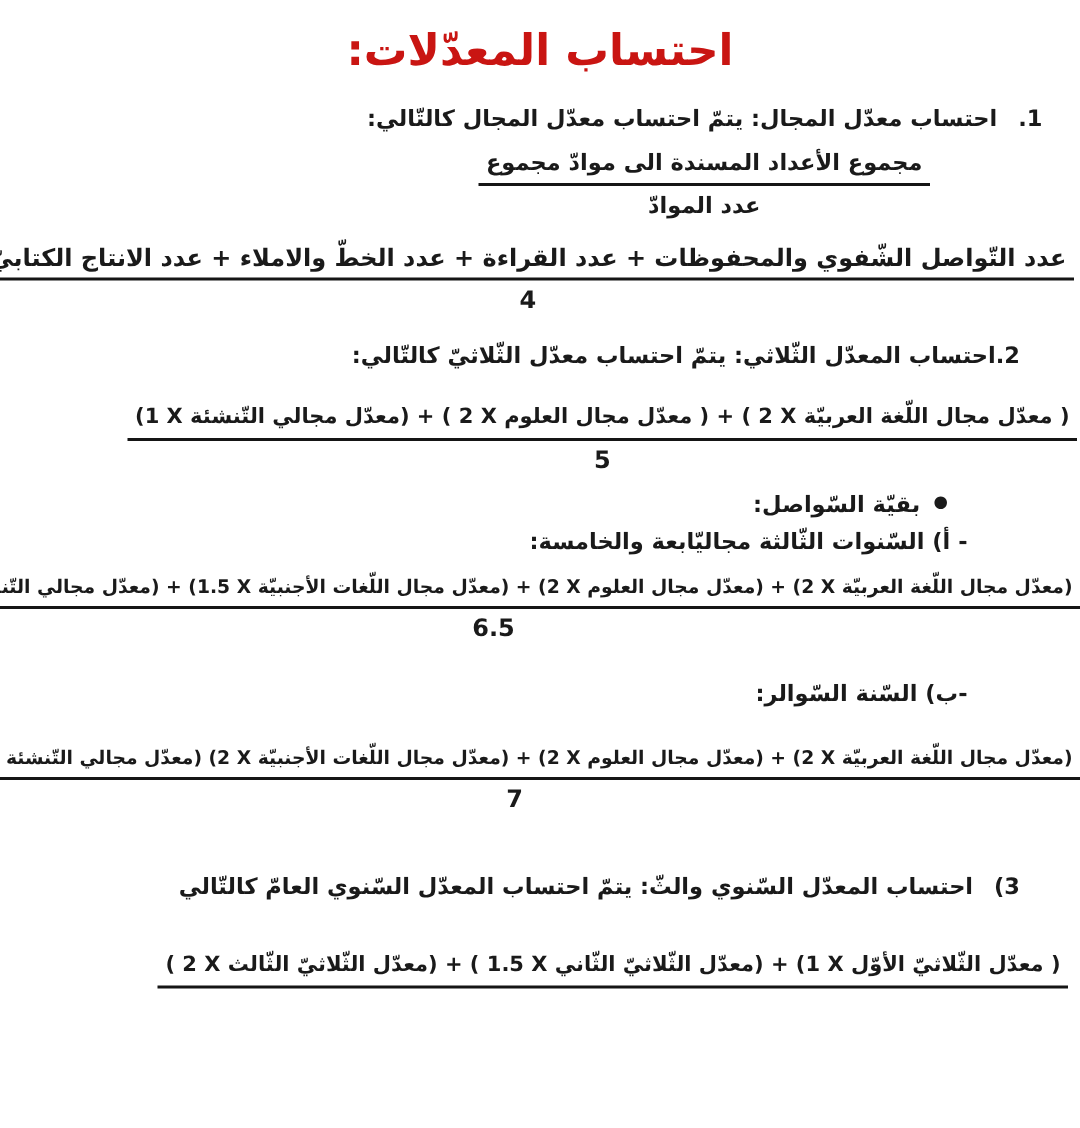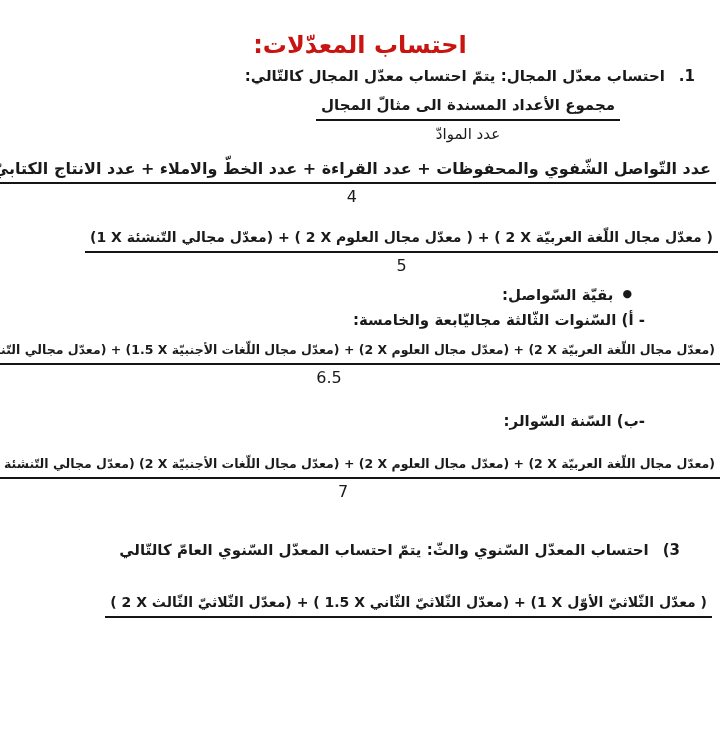--- a/index.html
+++ b/index.html
@@ -11,35 +11,35 @@
     overflow:hidden;
   }
   .page {
     width:720px; height:752px;
     padding-top:6px;
     direction:rtl;
     position:relative;
   }
   .title {
     text-align:center;
-    font-size:24px;
+    font-size:29px;
     line-height:38px;
     font-weight:700;
-    margin-top:20px;
+    margin-top:8px;
     letter-spacing:0;
   }
   .row {
     font-size:15px;
     font-weight:700;
     line-height:22px;
     white-space:nowrap;
   }
   .num-label { display:inline-block; }
   .gap-after { margin-left:14px; }
-  .item1 { margin-top:1px; margin-right:25px; }
+  .item1 { margin-top:16px; margin-right:25px; }
   .example { margin-top:19px; margin-right:20px; }
   .item2 { margin-top:16px; margin-right:40px; }
   .bullet-row { margin-top:9px; margin-right:88px; }
   .bullet-row .dot {
     display:inline-block;
     font-size:11px;
     vertical-align:3px;
     margin-left:9px;
   }
   .bullet2 { margin-top:7px; }
@@ -55,21 +55,21 @@
   .fraction .numer {
     white-space:nowrap;
     border-bottom:2px solid #151515;
     padding:0 5px 3px 5px;
     line-height:21px;
   }
   .fraction .denom {
     padding-top:3px;
     line-height:20px;
     font-size:16px;
-    font-weight:400;
+    font-weight:700;
   }
   .f1 { margin-top:8px;  margin-right:100px; }
   .f1 .numer { font-size:15px; }
   .f1 .denom { font-size:15px; }
   .f2 { margin-top:14px; margin-right:4px; }
   .f2 .numer { font-size:16px; }
   .f3 { margin-top:20px; margin-right:2px; }
   .f3 .numer { font-size:14px; }
   .f4 { margin-top:8px;  margin-right:0; }
   .f4 .numer { font-size:12.5px; }
@@ -83,30 +83,33 @@
 
 <div class="page">
 
   <h1 class="title" style="color: rgb(201, 21, 18);">احتساب المعدّلات:</h1>
 
   <div class="row item1">
     <span class="num-label gap-after">1.</span><span>احتساب معدّل المجال: يتمّ احتساب معدّل المجال كالتّالي:</span>
   </div>
 
   <div class="fraction f1">
-    <div class="numer">مجموع الأعداد المسندة الى مثالّ المجال</div>
+    <div class="numer">مجموع الأعداد المسندة الى موادّ مجموع</div>
     <div class="denom">عدد الموادّ</div>
   </div>
 
 
   <div class="fraction f2">
     <div class="numer">عدد التّواصل الشّفوي والمحفوظات + عدد القراءة + عدد الخطّ والاملاء + عدد الانتاج الكتابيّ</div>
     <div class="denom">4</div>
   </div>
 
+  <div class="row item2">
+    <span class="num-label">2.</span><span>احتساب المعدّل الثّلاثي: يتمّ احتساب معدّل الثّلاثيّ كالتّالي:</span>
+  </div>
 
 
   <div class="fraction f3">
     <div class="numer">( معدّل مجال اللّغة العربيّة X‏ 2 ) + ( معدّل مجال العلوم X‏ 2 ) + (معدّل مجالي التّنشئة X‏ 1)</div>
     <div class="denom">5</div>
   </div>
 
   <div class="row bullet-row bullet2">
     <span class="dot">●</span><span>بقيّة السّواصل:</span>
   </div>

